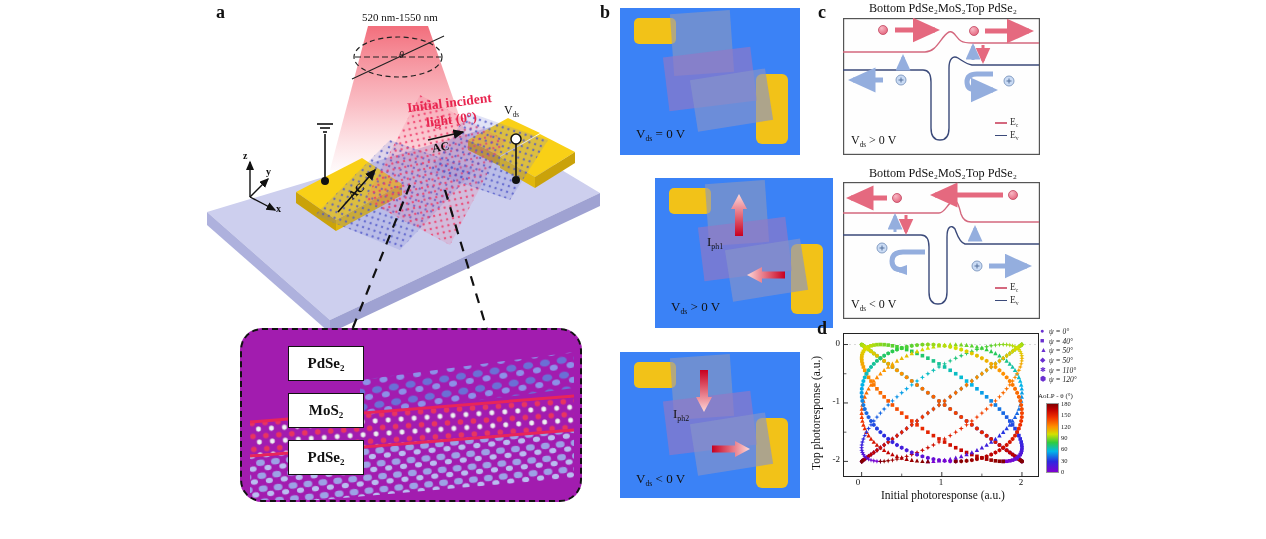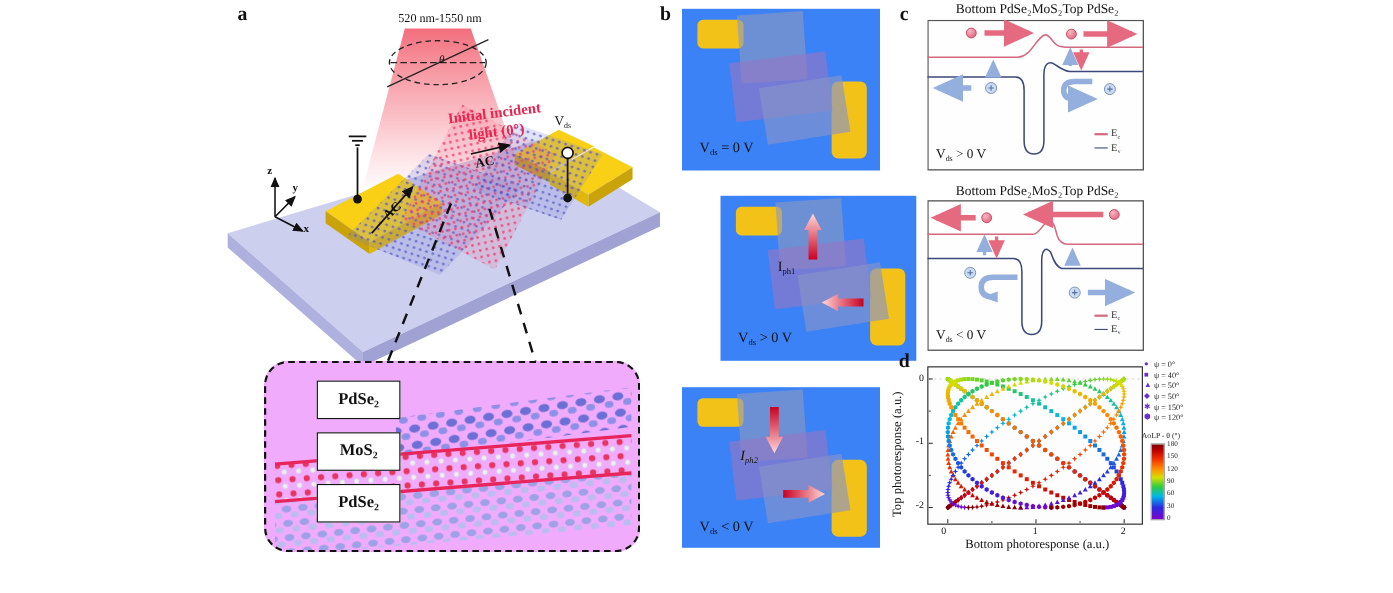--- a/index.html
+++ b/index.html
@@ -8,40 +8,40 @@
   .abs{position:absolute;}
   .panel-label{font-weight:bold;font-size:18px;font-family:"Liberation Serif",serif;}
   sub{font-size:0.6em;vertical-align:-0.35em;line-height:0;}
   
   .beam-label{font-size:11px;white-space:nowrap;}
   .incident{color:#e8254f;font-weight:bold;font-size:13.5px;text-align:center;line-height:1.25;transform:rotate(-7deg);}
   .ac-label{font-weight:bold;font-size:12px;}
   .axis-letter{font-weight:bold;font-size:10px;}
   .vds-a{font-size:12px;}
   
-  .inset{border:2.5px dashed #111;border-radius:22px;background:#f0abfc;}
+  .inset{border:2.5px dashed #111;border-radius:22px;background:#a21caf;}
   .layer-box{border:1.6px solid #111;background:#fff;display:flex;align-items:center;justify-content:center;
              font-size:15px;font-weight:600;}
   
   .bframe{background:#3b82f6;}
   .bcap{font-size:13px;white-space:nowrap;}
   .iph{font-size:13px;white-space:nowrap;}
   
   .chead{display:flex;justify-content:center;font-size:12.2px;white-space:nowrap;}
   .cbias{font-size:12px;white-space:nowrap;}
   .cleg{font-size:9.5px;color:#333;line-height:1.35;}
   .cleg .dash{display:inline-block;width:12px;height:1.6px;vertical-align:middle;margin-right:3px;}
   
   .dplot{border:1px solid #222;background:#fdfdfd;}
   .dtick{font-size:9px;white-space:nowrap;}
   .dxlab{font-size:11.5px;text-align:center;white-space:nowrap;}
   .dylab{font-size:11.5px;white-space:nowrap;transform:rotate(-90deg);transform-origin:left top;}
   .dleg-row{display:flex;align-items:center;height:9.6px;}
   .dleg-mark{width:9px;font-size:7px;color:#6a2fd0;line-height:1;}
-  .dleg-text{font-size:7.5px;color:#222;white-space:nowrap;}
+  .dleg-text{font-size:7.5px;color:#222;white-space:nowrap;font-style:italic;}
   .cbar-title{font-size:7px;white-space:nowrap;color:#222;}
   .cbar{border:0.5px solid #999;}
   .cbar-ticks span{position:absolute;left:15px;font-size:6.5px;color:#222;}
   .cbar-ticks span:nth-child(1){top:-3px;}
   .cbar-ticks span:nth-child(2){top:8.3px;}
   .cbar-ticks span:nth-child(3){top:19.7px;}
   .cbar-ticks span:nth-child(4){top:31px;}
   .cbar-ticks span:nth-child(5){top:42.3px;}
   .cbar-ticks span:nth-child(6){top:53.7px;}
   .cbar-ticks span:nth-child(7){top:65px;}
@@ -246,21 +246,21 @@
         </g>
       <g transform="rotate(-7 90 72)">
           <rect x="46" y="44" width="88" height="54" fill="#9478c4" opacity="0.65"></rect>
         </g>
       <g transform="rotate(-9 112 95)">
           <rect x="74" y="66" width="76" height="52" fill="#8794c9" opacity="0.65"></rect>
         </g>
       <path d="M84,60 L76,45 L80,45 L80,18 L88,18 L88,45 L92,45 Z" fill="url(#gDown)"></path>
       <path d="M130,97 L115,89 L115,93.4 L92,93.4 L92,100.6 L115,100.6 L115,105 Z" fill="url(#gRight)"></path>
     </svg>
-    <div class="abs iph" style="left:53px;top:54px;font-style:italic;"><span>I</span><sub>ph2</sub></div>
+    <div class="abs iph" style="left:53px;top:54px;"><span>I</span><sub>ph2</sub></div>
     <div class="abs bcap" style="left:16px;top:119px;"><span>V</span><sub>ds</sub><span> &lt; 0 V</span></div>
   </div>
 
   <div class="abs panel-label" style="left:818px;top:2px;">c</div>
 
   <div class="abs chead" style="left:840px;top:1px;width:206px;">
     <span>Bottom PdSe₂</span>
     <span>MoS₂</span>
     <span>Top PdSe₂</span>
   </div>
@@ -908,21 +908,21 @@
       </svg>
   </div>
 
   <div class="abs dtick" style="left:853px;top:477px;width:10px;text-align:center;">0</div>
   <div class="abs dtick" style="left:936px;top:477px;width:10px;text-align:center;">1</div>
   <div class="abs dtick" style="left:1016px;top:477px;width:10px;text-align:center;">2</div>
   <div class="abs dtick" style="left:824px;top:338px;width:16px;text-align:right;">0</div>
   <div class="abs dtick" style="left:824px;top:396px;width:16px;text-align:right;">-1</div>
   <div class="abs dtick" style="left:824px;top:454px;width:16px;text-align:right;">-2</div>
 
-  <div class="abs dxlab" style="left:858px;top:489px;width:170px;">Bottom photoresponse (a.u.)</div>
+  <div class="abs dxlab" style="left:858px;top:489px;width:170px;">Initial photoresponse (a.u.)</div>
   <div class="abs dylab" style="left:810px;top:470px;">Top photoresponse (a.u.)</div>
 
   <div class="abs" style="left:1040px;top:327px;">
     <div class="dleg-row">
         <span class="dleg-mark">●</span>
         <span class="dleg-text">ψ = 0°</span>
       </div>
     <div class="dleg-row">
         <span class="dleg-mark">■</span>
         <span class="dleg-text">ψ = 40°</span>
@@ -930,21 +930,21 @@
     <div class="dleg-row">
         <span class="dleg-mark">▲</span>
         <span class="dleg-text">ψ = 50°</span>
       </div>
     <div class="dleg-row">
         <span class="dleg-mark">◆</span>
         <span class="dleg-text">ψ = 50°</span>
       </div>
     <div class="dleg-row">
         <span class="dleg-mark">✱</span>
-        <span class="dleg-text">ψ = 150°</span>
+        <span class="dleg-text">ψ = 110°</span>
       </div>
     <div class="dleg-row">
         <span class="dleg-mark">⬢</span>
         <span class="dleg-text">ψ = 120°</span>
       </div>
   </div>
 
   <div class="abs cbar-title" style="left:1038px;top:392px;">AoLP - θ (°)</div>
   <div class="abs cbar" style="left: 1046px; top: 403px; width: 11px; height: 68px; background: linear-gradient(to top, rgb(128, 0, 208) 0%, rgb(42, 42, 224) 15.6%, rgb(0, 184, 232) 30.6%, rgb(46, 204, 64) 43.3%, rgb(212, 224, 0) 55.6%, rgb(255, 144, 0) 66.7%, rgb(240, 48, 0) 80.6%, rgb(192, 0, 0) 91.7%, rgb(128, 0, 0) 100%);"></div>
   <div class="abs cbar-ticks" style="left:1046px;top:403px;width:11px;height:68px;">

